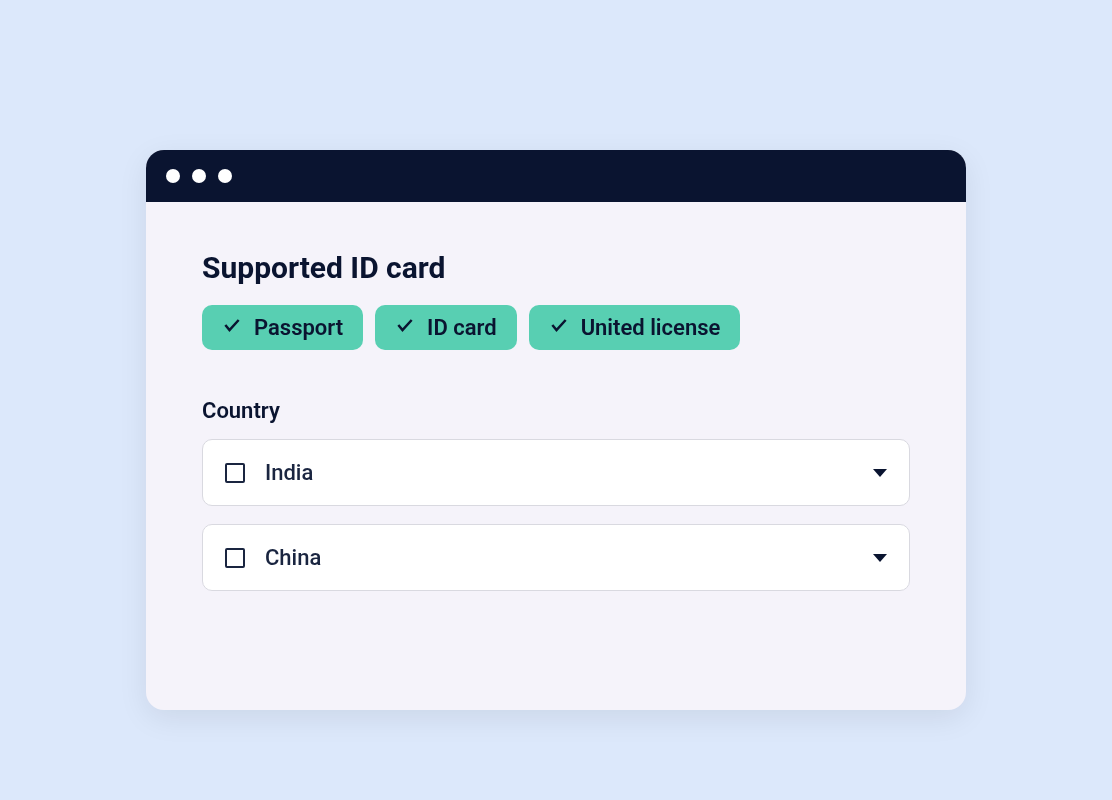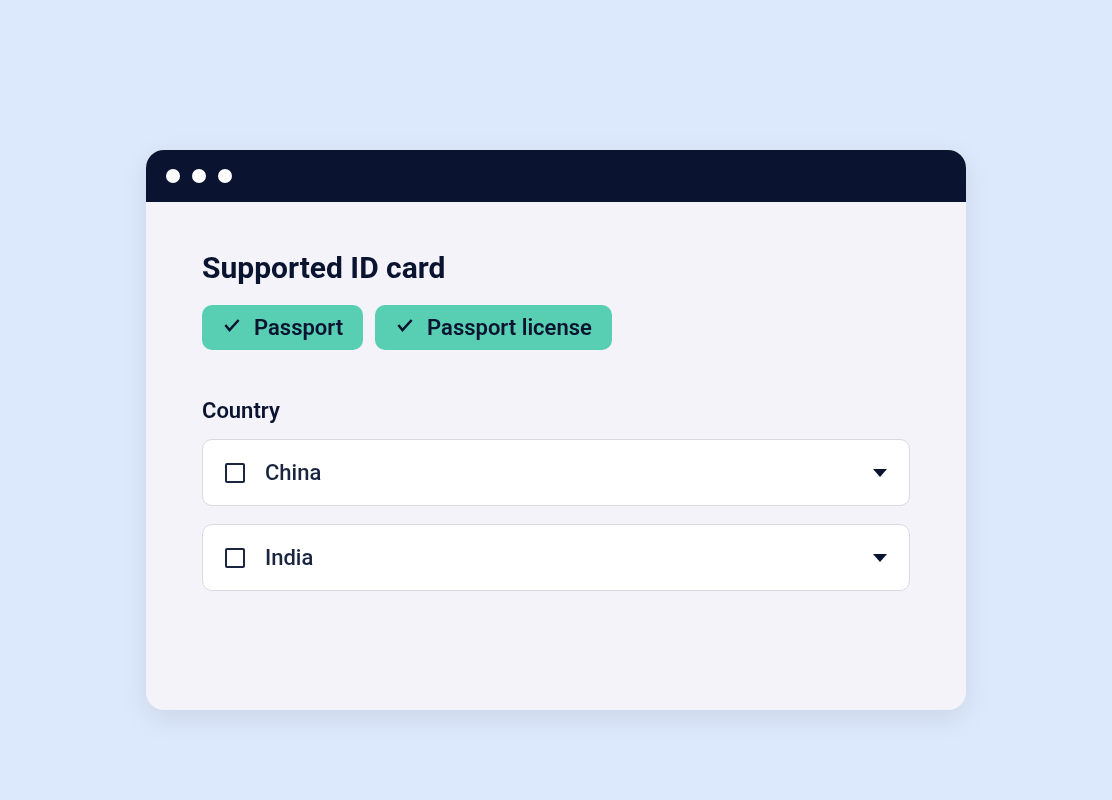--- a/index.html
+++ b/index.html
@@ -138,32 +138,40 @@
             </svg>
         </span>
         <span>Passport</span>
       </div>
       <div class="chip">
         <span>
           <svg viewBox="0 0 24 24">
               <polyline points="4 12 9 18 20 6"></polyline>
             </svg>
         </span>
-        <span>Passport license</span>
+        <span>ID card</span>
+      </div>
+      <div class="chip">
+        <span>
+          <svg viewBox="0 0 24 24">
+              <polyline points="4 12 9 18 20 6"></polyline>
+            </svg>
+        </span>
+        <span>United license</span>
       </div>
     </div>
 
     <div class="section-label">Country</div>
 
     <div class="country-list">
       <div class="country-row">
         <div class="checkbox"></div>
-        <div class="country-label">China</div>
+        <div class="country-label">India</div>
         <div class="caret"></div>
       </div>
       <div class="country-row">
         <div class="checkbox"></div>
-        <div class="country-label">India</div>
+        <div class="country-label">China</div>
         <div class="caret"></div>
       </div>
     </div>
   </div>
 </div>
 
 </body></html>

